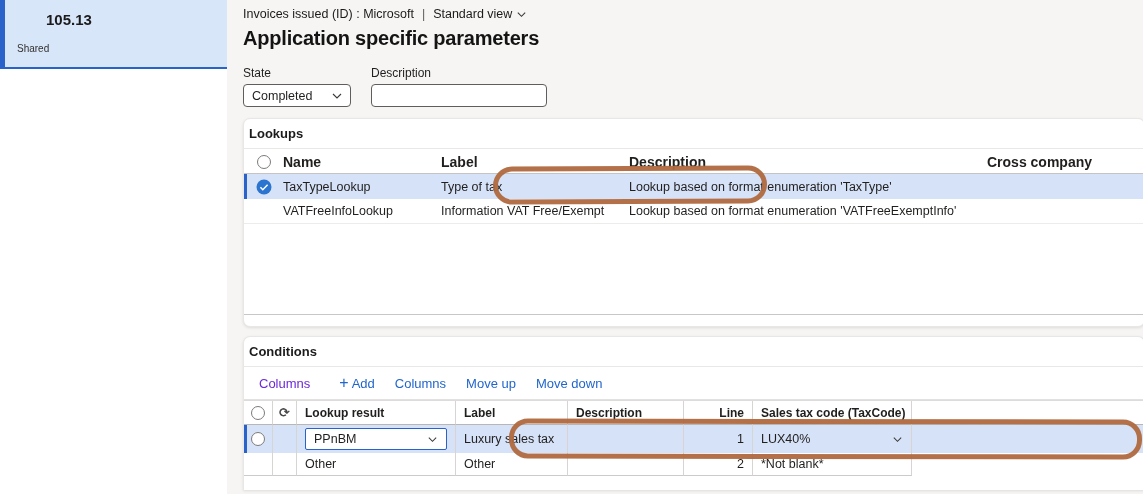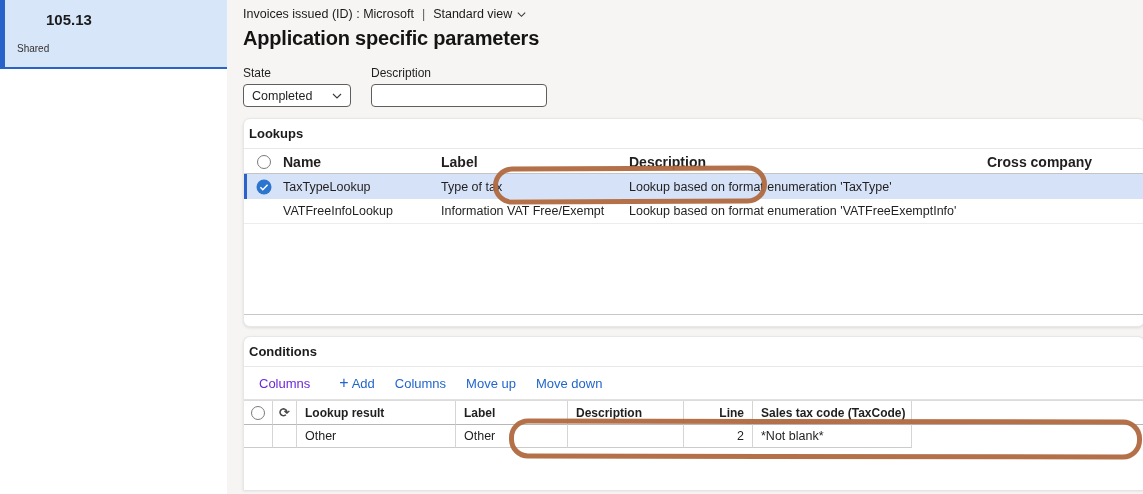--- a/index.html
+++ b/index.html
@@ -233,20 +233,45 @@
           <span class="refresh-glyph">⟳</span>
         </div>
       <div class="cd-cell k-lres">Lookup result</div>
       <div class="cd-cell k-lab">Label</div>
       <div class="cd-cell k-desc">Description</div>
       <div class="cd-cell k-line">Line</div>
       <div class="cd-cell k-tax">Sales tax code (TaxCode)</div>
       <div class="cd-cell k-fill"></div>
     </div>
 
+    <div class="cd-row cd-r1">
+      <div class="selbar"></div>
+      <div class="cd-cell k-sel">
+          <div class="radio-circle"></div>
+        </div>
+      <div class="cd-cell k-ref"></div>
+      <div class="cd-cell k-lres">
+        <div class="cell-combo">
+          <span>PPnBM</span>
+          <svg class="chev" width="11" height="11" viewBox="0 0 12 12">
+              <path d="M2 4l4 4 4-4" fill="none" stroke="#3b3a39" stroke-width="1.1"></path>
+            </svg>
+        </div>
+      </div>
+      <div class="cd-cell k-lab">Luxury sales tax</div>
+      <div class="cd-cell k-desc"></div>
+      <div class="cd-cell k-line">1</div>
+      <div class="cd-cell k-tax">
+        <span>LUX40%</span>
+        <svg class="chev" width="11" height="11" viewBox="0 0 12 12">
+            <path d="M2 4l4 4 4-4" fill="none" stroke="#3b3a39" stroke-width="1.1"></path>
+          </svg>
+      </div>
+      <div class="cd-cell k-fill"></div>
+    </div>
 
     <div class="cd-row cd-r2">
       <div class="cd-cell k-sel"></div>
       <div class="cd-cell k-ref"></div>
       <div class="cd-cell k-lres">Other</div>
       <div class="cd-cell k-lab">Other</div>
       <div class="cd-cell k-desc"></div>
       <div class="cd-cell k-line">2</div>
       <div class="cd-cell k-tax">
         <span>*Not blank*</span>

